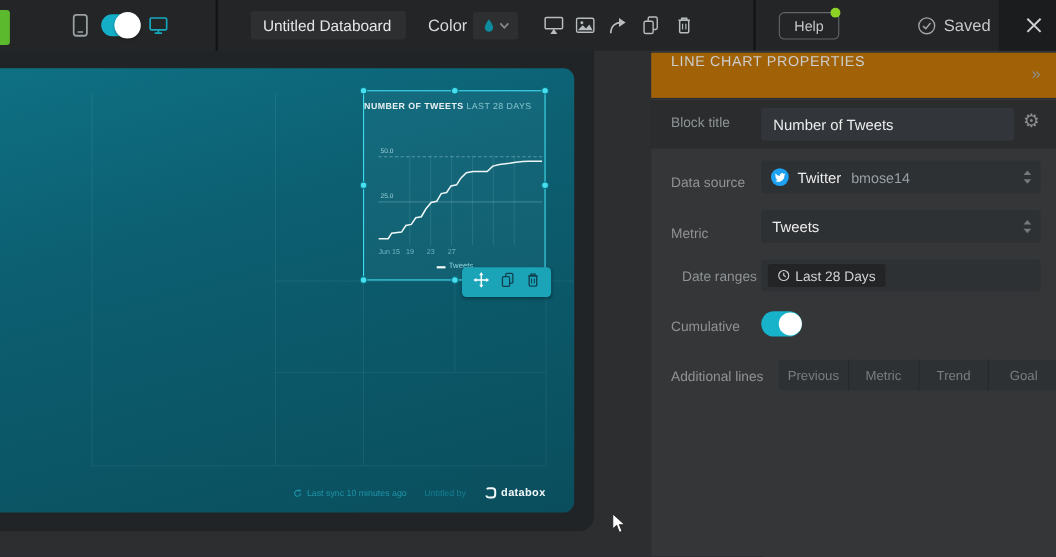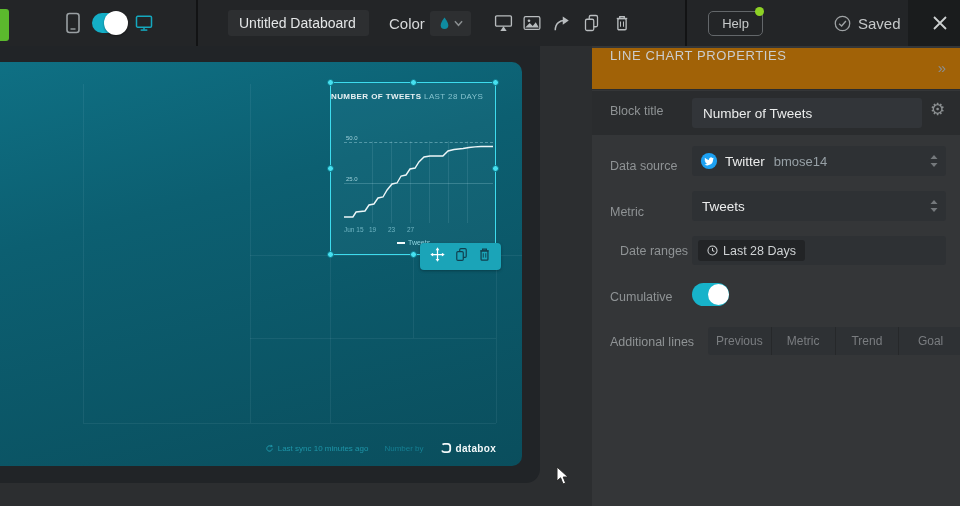--- a/index.html
+++ b/index.html
@@ -277,21 +277,21 @@
         </div>
 
         <div class="board-footer">
           <span class="sync-text">
             <svg width="9" height="9" viewBox="0 0 20 20">
                 <path d="M16 10 a6 6 0 1 1 -2-4.5" fill="none" stroke="#1e95a8" stroke-width="2.2"></path>
                 <path d="M13 1 L18 5 L12 7 Z" fill="#1e95a8"></path>
               </svg>
             <span>Last sync 10 minutes ago</span>
           </span>
-          <span class="powered">Number by</span>
+          <span class="powered">Untitled by</span>
           <span class="brandrow">
             <svg width="12" height="12" viewBox="0 0 20 20">
                 <rect x="3" y="3" width="14" height="14" rx="4.5" fill="none" stroke="#f2f8f9" stroke-width="3" stroke-dasharray="34 10"></rect>
               </svg>
             <span class="brand">databox</span>
           </span>
         </div>
 
       </div>
     </div>

